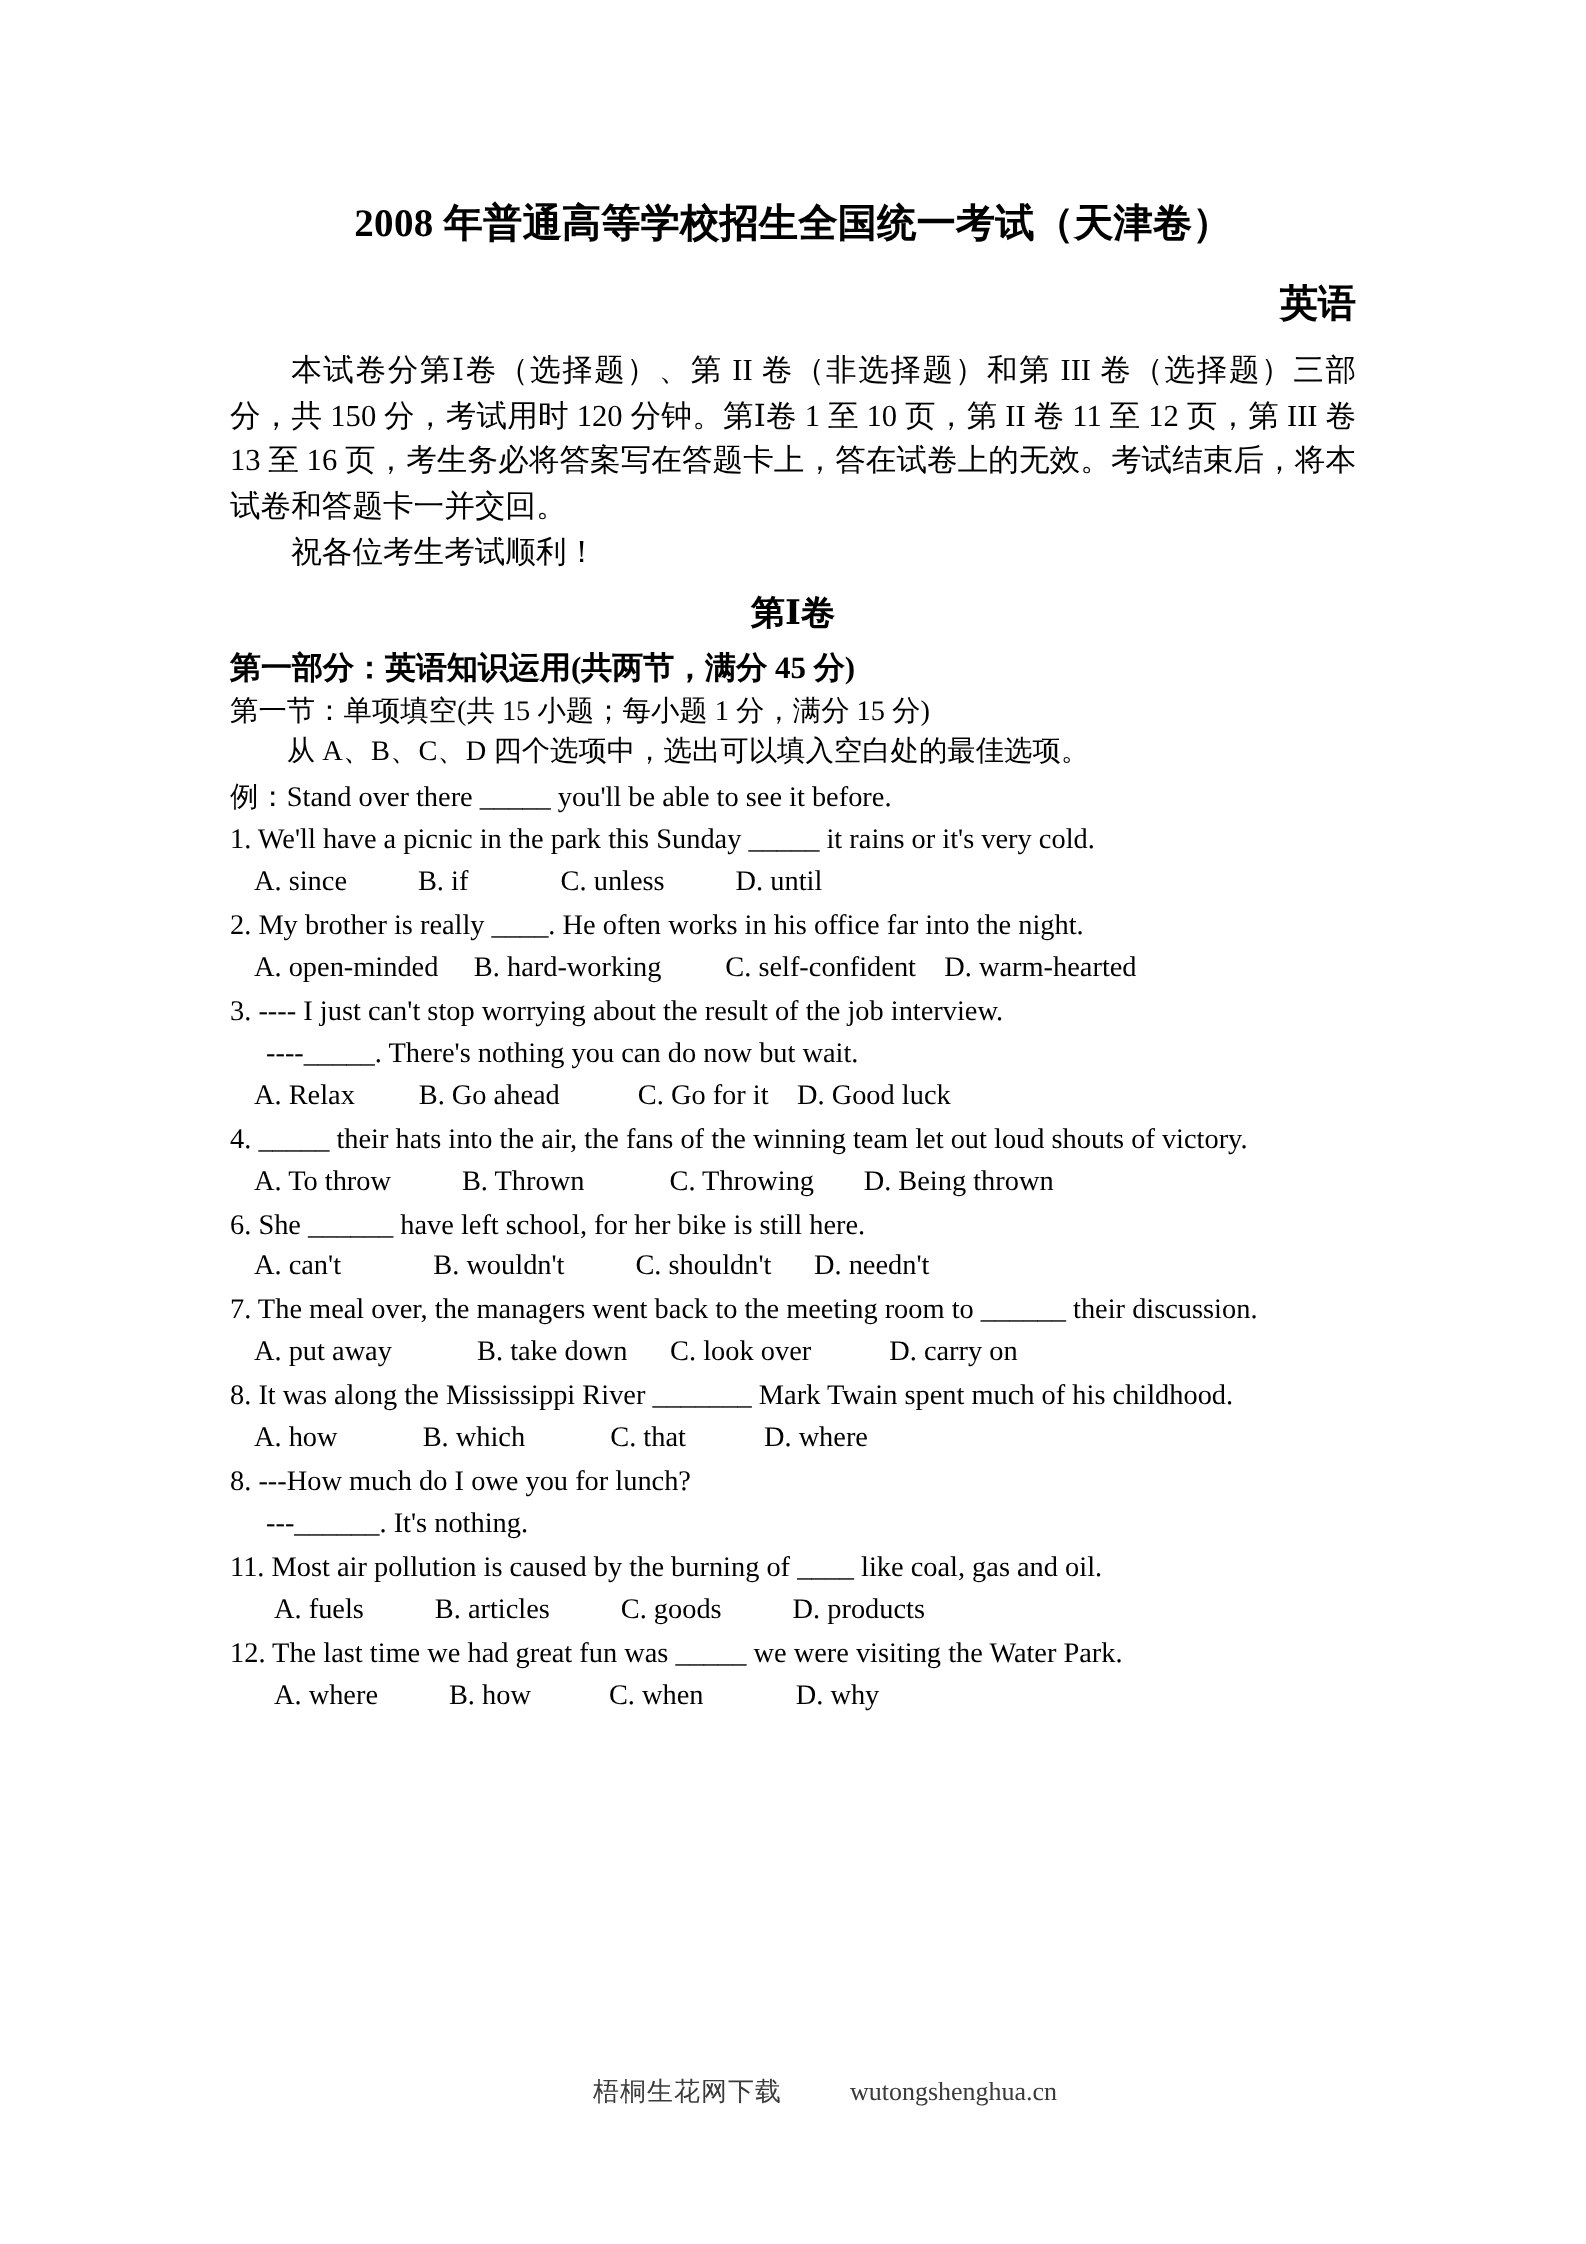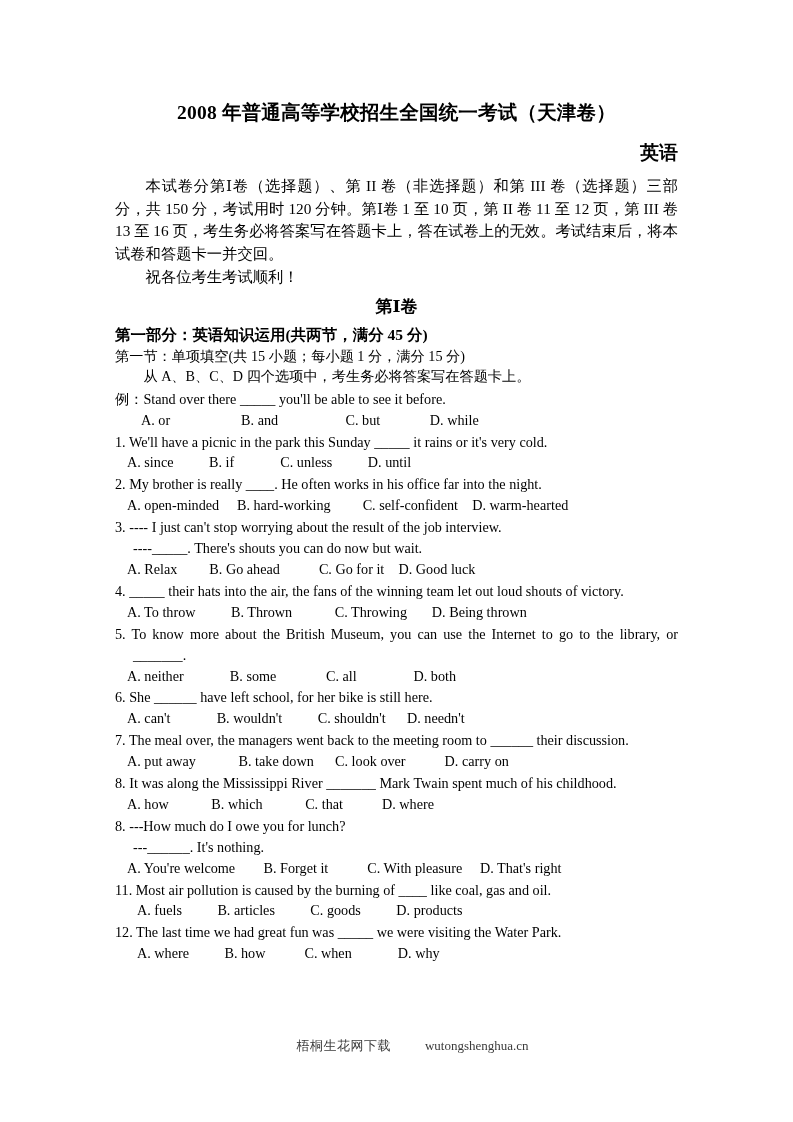--- a/index.html
+++ b/index.html
@@ -152,66 +152,59 @@
   <h1 class="doc-title">2008 年普通高等学校招生全国统一考试（天津卷）</h1>
   <h2 class="doc-subtitle">英语</h2>
 
   <p class="intro">本试卷分第Ⅰ卷（选择题）、第 II 卷（非选择题）和第 III 卷（选择题）三部分，共 150 分，考试用时 120 分钟。第Ⅰ卷 1 至 10 页，第 II 卷 11 至 12 页，第 III 卷 13 至 16 页，考生务必将答案写在答题卡上，答在试卷上的无效。考试结束后，将本试卷和答题卡一并交回。</p>
   <p class="intro-2">祝各位考生考试顺利！</p>
 
   <h3 class="volume-heading">第Ⅰ卷</h3>
 
   <h4 class="part-heading">第一部分：英语知识运用(共两节，满分 45 分)</h4>
   <p class="section-heading">第一节：单项填空(共 15 小题；每小题 1 分，满分 15 分)</p>
-  <p class="directions">从 A、B、C、D 四个选项中，考生务必将答案写在答题卡上。</p>
+  <p class="directions">从 A、B、C、D 四个选项中，选出可以填入空白处的最佳选项。</p>
 
   <div>
     <p class="example-stem">例：Stand over there _____ you'll be able to see it before.</p>
-    <p class="example-opts">A. or                    B. and                   C. but              D. while</p>
   </div>
 
   <div id="questions">
       <div class="q">
         <p class="q-stem">1. We'll have a picnic in the park this Sunday _____ it rains or it's very cold.</p>
         <p class="q-opts">A. since          B. if             C. unless          D. until</p>
       </div>
       <div class="q">
         <p class="q-stem">2. My brother is really ____. He often works in his office far into the night.</p>
         <p class="q-opts">A. open-minded     B. hard-working         C. self-confident    D. warm-hearted</p>
       </div>
       <div class="q">
         <p class="q-stem">3. ---- I just can't stop worrying about the result of the job interview.</p>
-        <p class="q-cont">----_____. There's shouts you can do now but wait.</p>
+        <p class="q-cont">----_____. There's nothing you can do now but wait.</p>
         <p class="q-opts">A. Relax         B. Go ahead           C. Go for it    D. Good luck</p>
       </div>
       <div class="q">
         <p class="q-stem">4. _____ their hats into the air, the fans of the winning team let out loud shouts of victory.</p>
         <p class="q-opts">A. To throw          B. Thrown            C. Throwing       D. Being thrown</p>
       </div>
       <div class="q">
-        <p class="q-stem justified">5. To know more about the British Museum, you can use the Internet to go to the library, or</p>
-        <p class="q-cont">_______.</p>
-        <p class="q-opts">A. neither             B. some              C. all                D. both</p>
-      </div>
-      <div class="q">
         <p class="q-stem">6. She ______ have left school, for her bike is still here.</p>
         <p class="q-opts">A. can't             B. wouldn't          C. shouldn't      D. needn't</p>
       </div>
       <div class="q">
         <p class="q-stem">7. The meal over, the managers went back to the meeting room to ______ their discussion.</p>
         <p class="q-opts">A. put away            B. take down      C. look over           D. carry on</p>
       </div>
       <div class="q">
         <p class="q-stem">8. It was along the Mississippi River _______ Mark Twain spent much of his childhood.</p>
         <p class="q-opts">A. how            B. which            C. that           D. where</p>
       </div>
       <div class="q">
         <p class="q-stem">8. ---How much do I owe you for lunch?</p>
         <p class="q-cont">---______. It's nothing.</p>
-        <p class="q-opts">A. You're welcome        B. Forget it           C. With pleasure     D. That's right</p>
       </div>
       <div class="q">
         <p class="q-stem">11. Most air pollution is caused by the burning of ____ like coal, gas and oil.</p>
         <p class="q-opts indent2">A. fuels          B. articles          C. goods          D. products</p>
       </div>
       <div class="q">
         <p class="q-stem">12. The last time we had great fun was _____ we were visiting the Water Park.</p>
         <p class="q-opts indent2">A. where          B. how           C. when             D. why</p>
       </div>
     </div>

